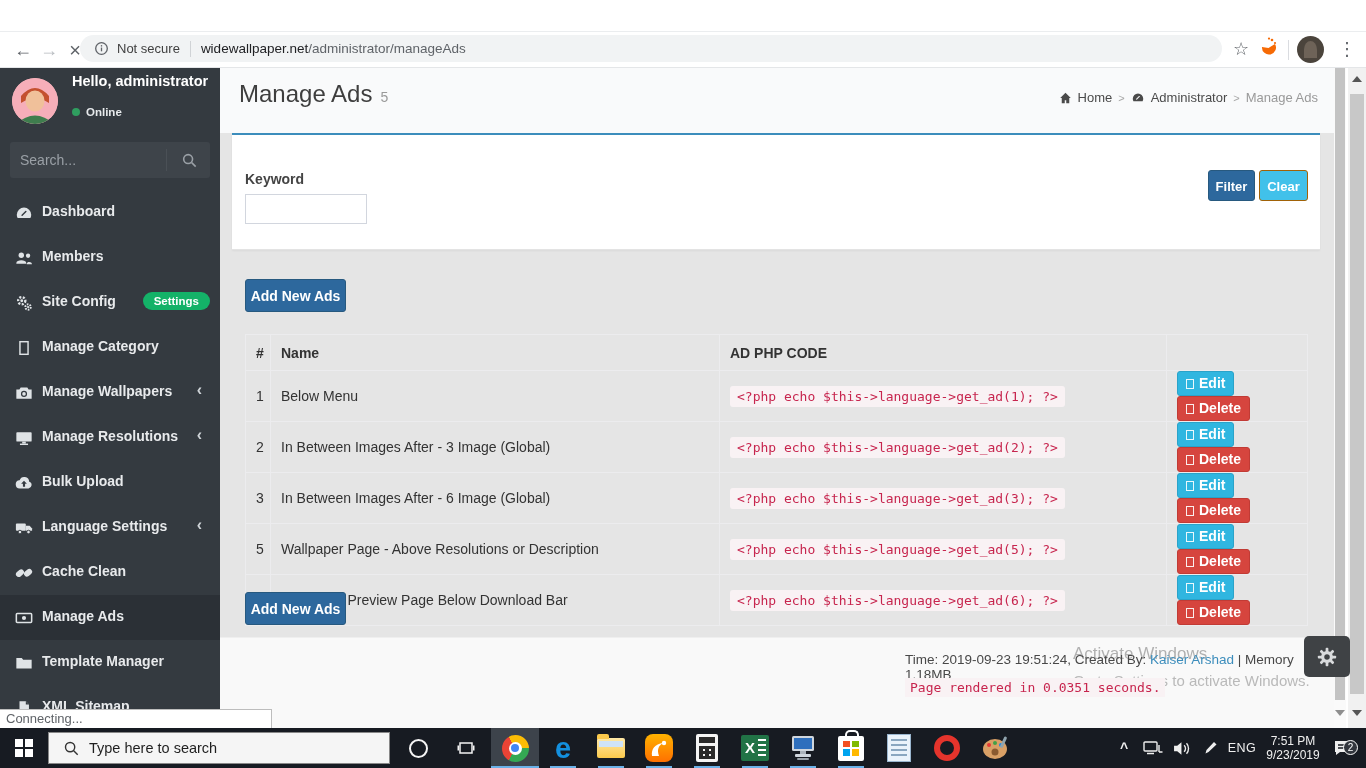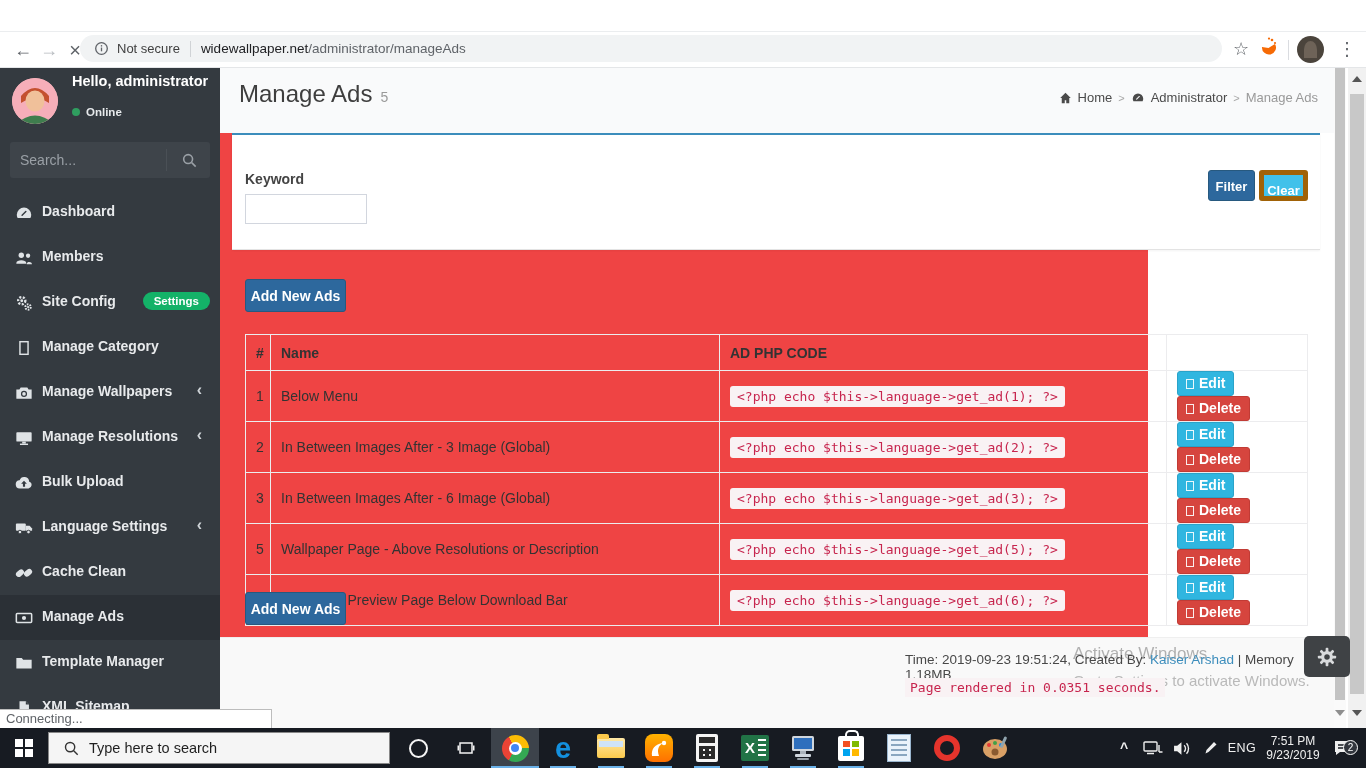--- a/index.html
+++ b/index.html
@@ -33,35 +33,35 @@
   .sb-search .mag { width:44px; height:22px; border-left:1px solid #4a5056; display:flex; align-items:center; justify-content:center; cursor:pointer; }
   .side-item { position:absolute; left:0; width:220px; height:45px; cursor:pointer; }
   .side-item.active { background:#2b3036; }
   .s-icon { position:absolute; left:14px; top:13px; width:19px; height:19px; display:flex; align-items:center; justify-content:center; }
   .s-icon svg { fill:#dfe3e6; }
   .s-label { position:absolute; left:42px; top:13px; color:#e8eaec; font-size:14px; font-weight:bold; }
   .s-badge { position:absolute; right:10px; top:12px; background:#14b268; color:#fff; font-size:11.5px; font-weight:bold; border-radius:10px; padding:3px 11px; }
   .s-arrow { position:absolute; right:18px; top:11px; color:#cfd4d8; font-size:16px; font-weight:bold; }
 
   
-  .main { position:absolute; left:220px; top:68px; width:928px; height:660px; background:#ef4444; }
+  .main { position:absolute; left:220px; top:68px; width:1114px; height:660px; background:#e5e5e5; }
   .content-head { position:absolute; left:0; top:0; width:1114px; height:65px; background:#f9fafb; }
   .page-title { position:absolute; left:19px; top:12px; font-size:24px; color:#3e3e3e; font-weight:normal; }
   .title-count { font-size:14px; color:#9a9a9a; margin-left:8px; }
   .breadcrumb { position:absolute; right:16px; top:22px; font-size:13px; color:#4a4a4a; display:flex; align-items:center; gap:6px; }
   .breadcrumb .sep { color:#a8a8a8; font-size:11px; }
   .breadcrumb .cur { color:#999; }
   .bc-link { cursor:pointer; }
 
   .filter-box { position:absolute; left:12px; top:65px; width:1088px; height:117px; background:#fff; border-top:2px solid #3c8dbc; border-bottom:1px solid #e3e3e3; box-shadow:0 1px 2px rgba(0,0,0,.05); }
   .kw-label { position:absolute; left:13px; top:36px; font-size:14px; font-weight:bold; color:#444; }
   .kw-input { position:absolute; left:13px; top:59px; width:122px; height:30px; border:1px solid #d2d6de; outline:none; font-size:14px; padding:0 8px; font-family:inherit; }
   .btn { display:inline-block; text-align:center; color:#fff; border-radius:3px; cursor:pointer; font-weight:bold; }
   .btn-filter { position:absolute; left:976px; top:35px; width:47px; height:31px; line-height:31px; font-size:13px; background:#2d689d; border:1px solid #27597f; }
-  .btn-clear { position:absolute; left:1027px; top:35px; width:49px; height:31px; line-height:31px; font-size:13px; background:#41c1ea; border:5px solid #a16207; }
+  .btn-clear { position:absolute; left:1027px; top:35px; width:49px; height:31px; line-height:31px; font-size:13px; background:#41c1ea; border:1px solid #a16207; }
   .btn-add { position:absolute; left:25px; width:101px; height:33px; line-height:33px; font-size:14px; background:#2d689d; border:1px solid #27597f; }
 
   .ads-table { position:absolute; left:25px; top:266px; width:1062px; border-collapse:collapse; table-layout:fixed; font-size:14px; color:#333; }
   .ads-table th, .ads-table td { border:1px solid #ececee; text-align:left; }
   .ads-table th { height:36px; font-weight:bold; padding:0 10px; }
   .ads-table td { height:40px; padding:0 10px; }
   .col-n { width:25px; } .col-name { width:449px; } .col-code { width:447px; } .col-act { width:141px; }
   .code-chip { font-family:"DejaVu Sans Mono",monospace; font-size:13px; color:#c7254e; background:#f9f2f4; border-radius:3px; padding:3px 7px; white-space:nowrap; }
   .row-btn { display:inline-block; height:25px; line-height:23px; border-radius:3px; color:#fff; font-size:14px; font-weight:bold; padding:0 8px; cursor:pointer; }
   .row-btn .sq { display:inline-block; width:8px; height:10px; border:1px solid rgba(255,255,255,.9); margin-right:5px; vertical-align:-1px; }

